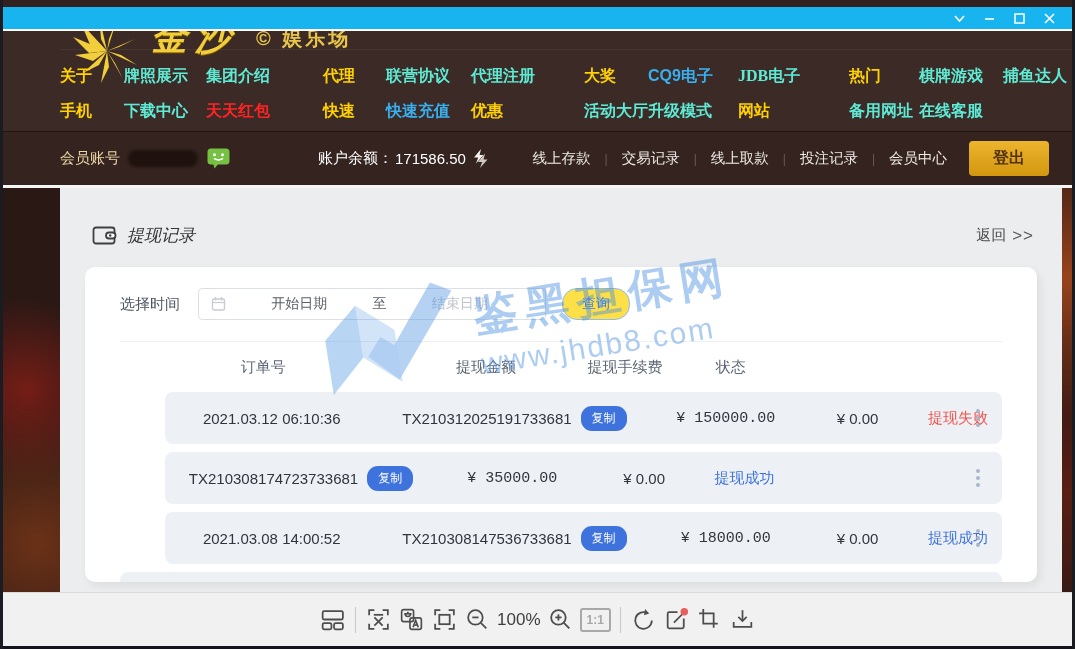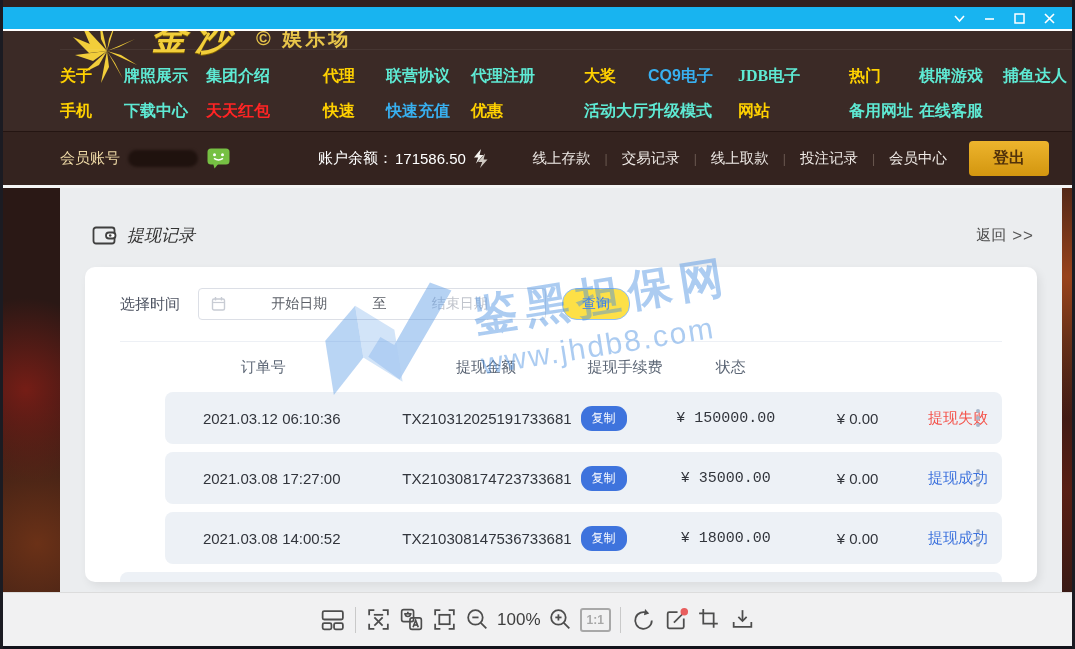--- a/index.html
+++ b/index.html
@@ -265,21 +265,20 @@
           <span class="col c-fee">¥ 0.00</span>
           <span class="col c-status st-fail">提现失败</span>
           <span class="dots">
               <i></i>
               <i></i>
               <i></i>
             </span>
         </div>
 
         <div class="t-row">
-          <span class="col c-time">2021.03.08 17:27:00</span>
           <span class="col c-order">
             <span>TX210308174723733681</span>
             <button class="copy">复制</button>
           </span>
           <span class="col c-amount">¥ 35000.00</span>
           <span class="col c-fee">¥ 0.00</span>
           <span class="col c-status st-success">提现成功</span>
           <span class="dots">
               <i></i>
               <i></i>

